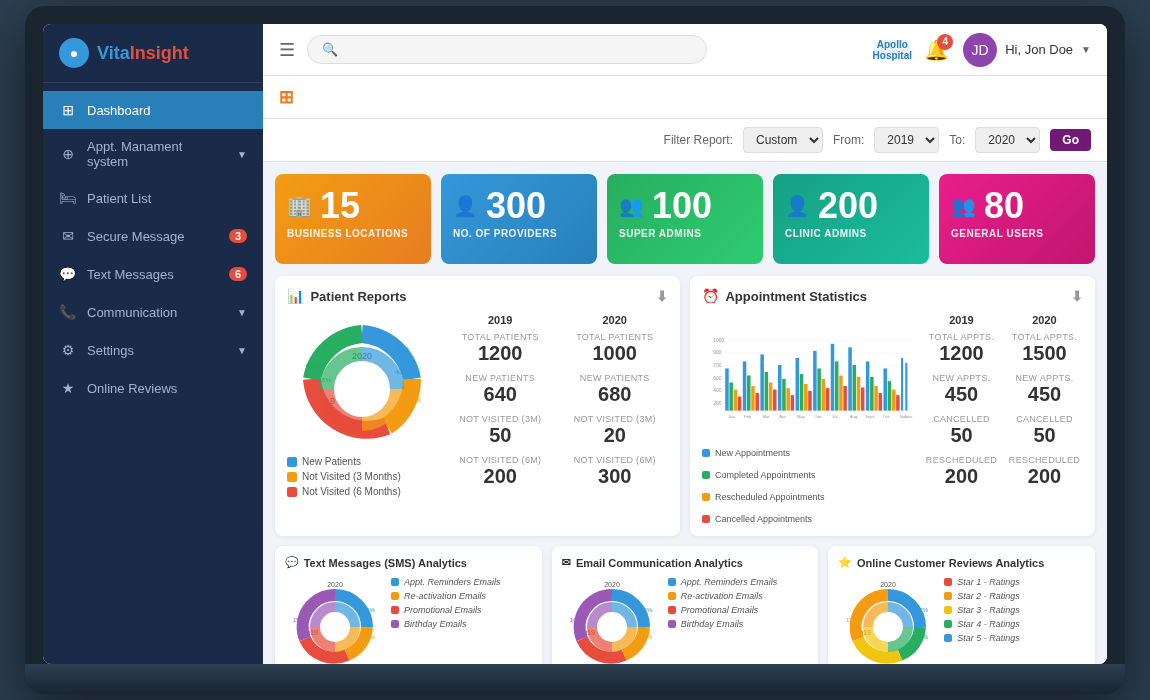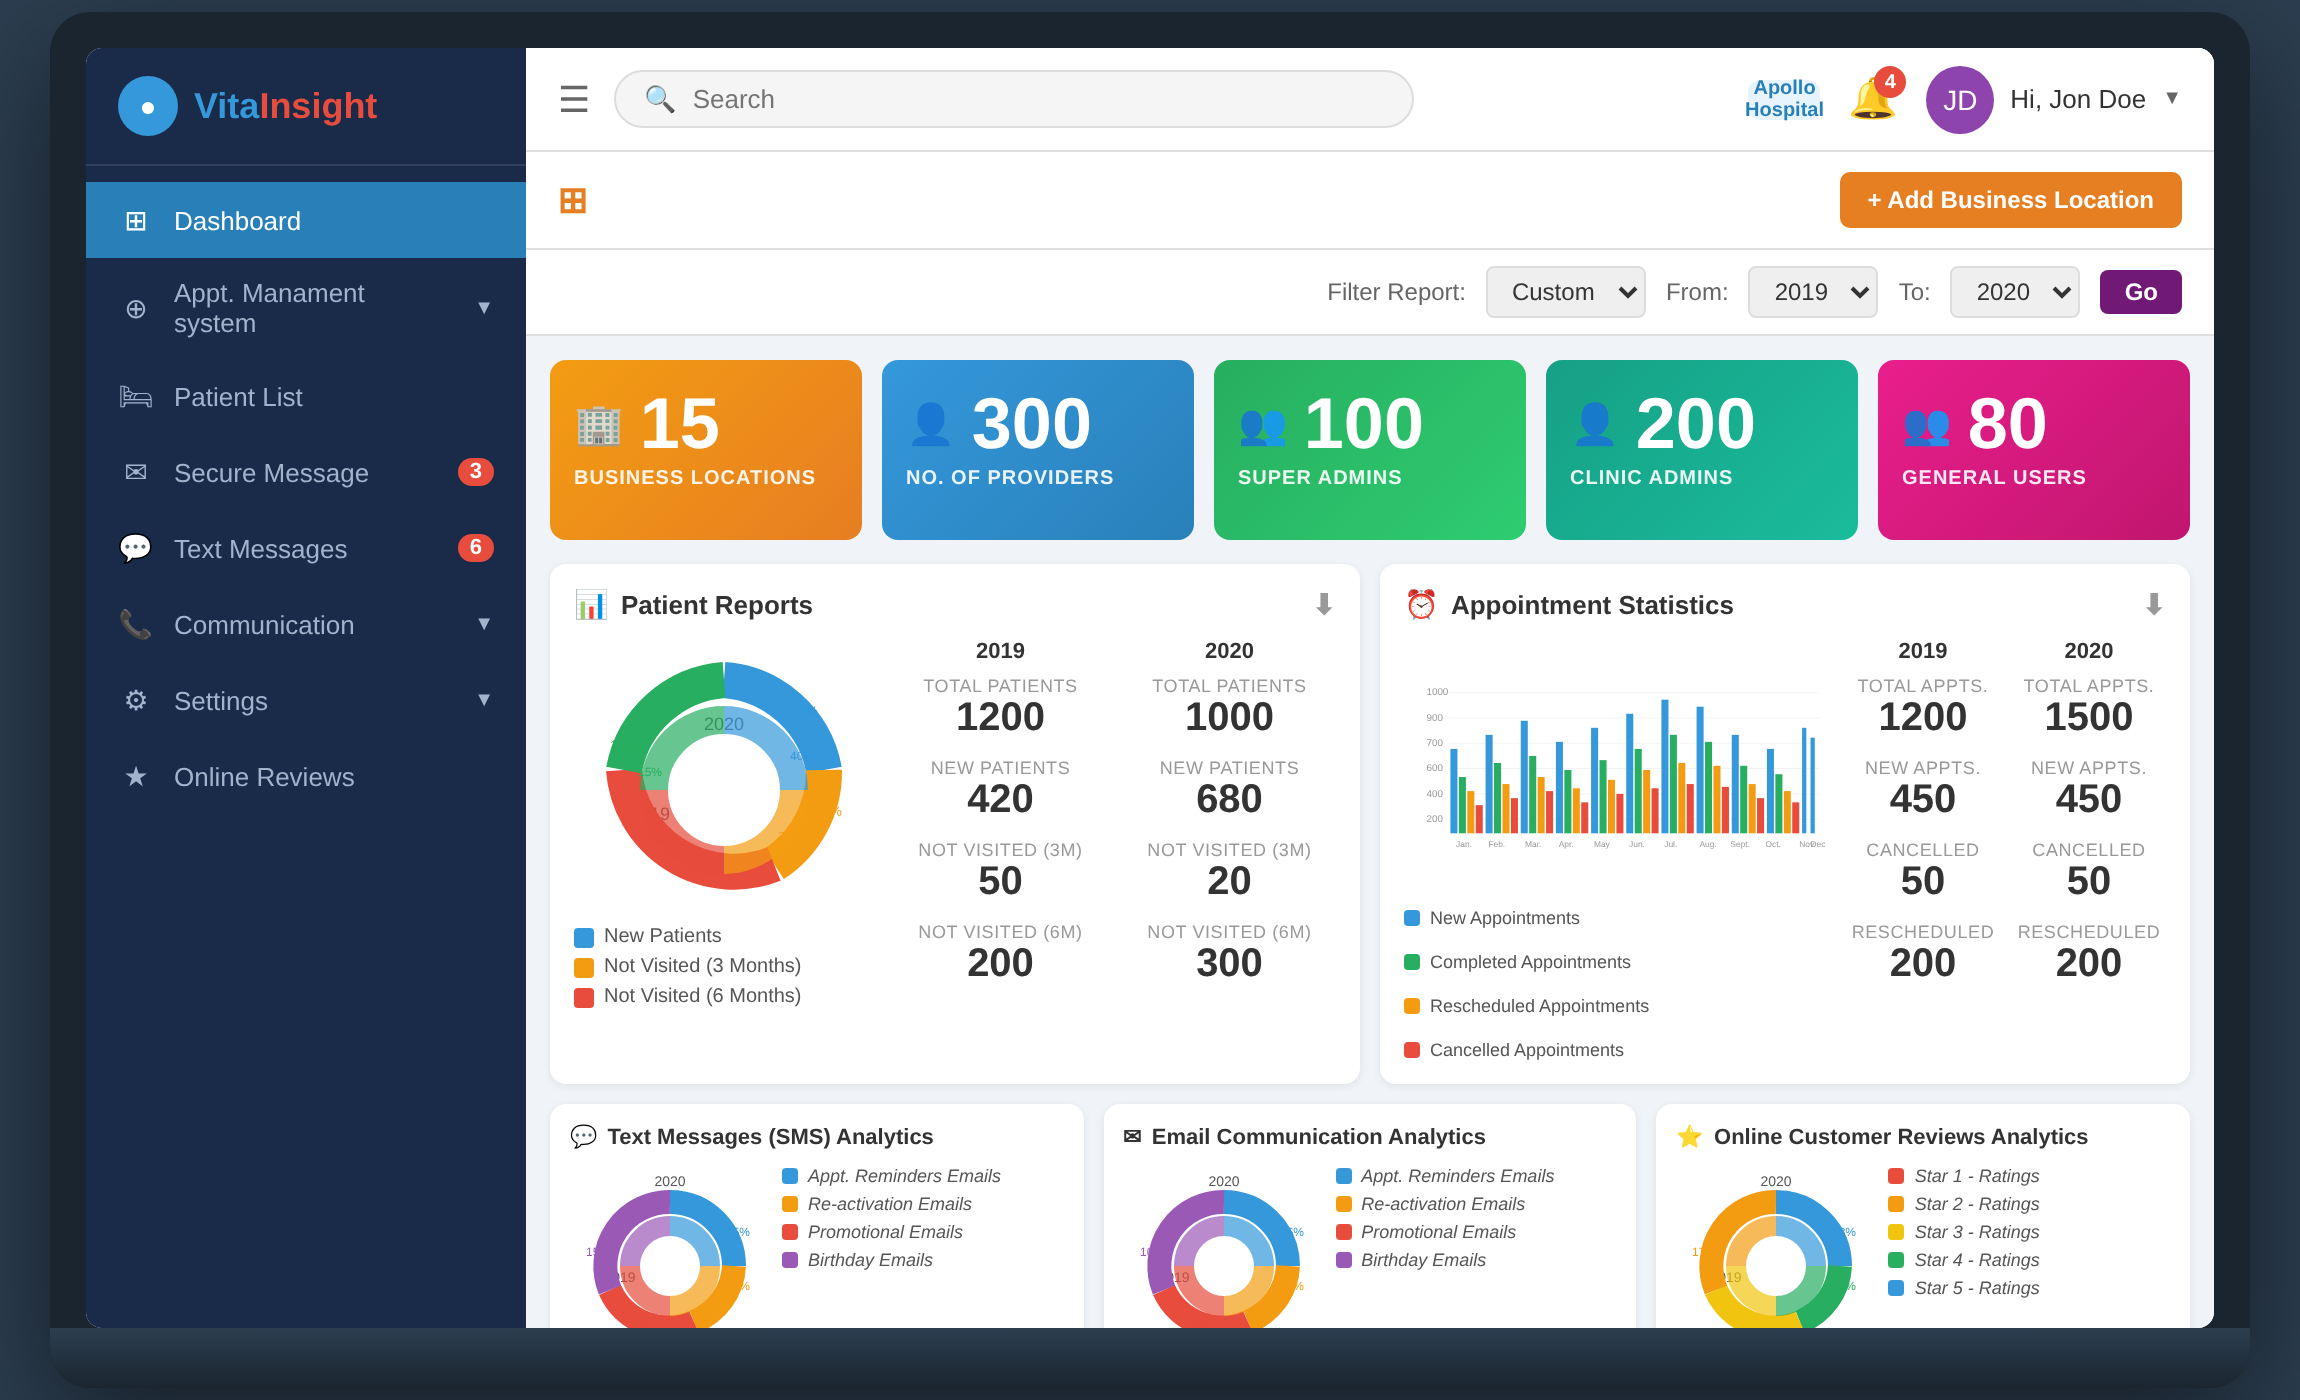--- a/index.html
+++ b/index.html
@@ -157,21 +157,20 @@
           </div>
         </nav>
       </div>
 
       <div class="main">
 
         <div class="topbar">
           <span class="hamburger">☰</span>
           <div class="search-box">
             <span class="search-icon">🔍</span>
-            <input class="search-input" type="text" placeholder="Search" style="">
           </div>
           <div class="topbar-right">
             <div class="hospital-logo">Apollo<br>Hospital</div>
             <div class="notif-btn">
               <span class="notif-icon">🔔</span>
               <span class="notif-badge">4</span>
             </div>
             <div class="user-info">
               <div class="user-avatar">JD</div>
               <span class="user-name">Hi, Jon Doe</span>
@@ -179,21 +178,20 @@
             </div>
           </div>
         </div>
 
         <div class="content">
 
           <div class="content-header">
             <div class="page-title">
               <span class="page-title-icon">⊞</span>
             </div>
-            <button class="add-btn">+ Add Business Location</button>
           </div>
 
           <div class="filter-bar">
             <span class="filter-label">Filter Report:</span>
             <select class="filter-select">
               <option>Custom</option>
             </select>
             <span class="filter-label">From:</span>
             <select class="filter-select">
               <option>2019</option>
@@ -294,21 +292,21 @@
                 </div>
                 <div class="patient-stats">
                   <div class="year-col">
                     <div class="year-col-title">2019</div>
                     <div class="stat-row">
                       <div class="stat-row-label">TOTAL PATIENTS</div>
                       <div class="stat-row-num">1200</div>
                     </div>
                     <div class="stat-row">
                       <div class="stat-row-label">NEW PATIENTS</div>
-                      <div class="stat-row-num">420</div>
+                      <div class="stat-row-num">640</div>
                     </div>
                     <div class="stat-row">
                       <div class="stat-row-label">NOT VISITED (3M)</div>
                       <div class="stat-row-num">50</div>
                     </div>
                     <div class="stat-row">
                       <div class="stat-row-label">NOT VISITED (6M)</div>
                       <div class="stat-row-num">200</div>
                     </div>
                   </div>

